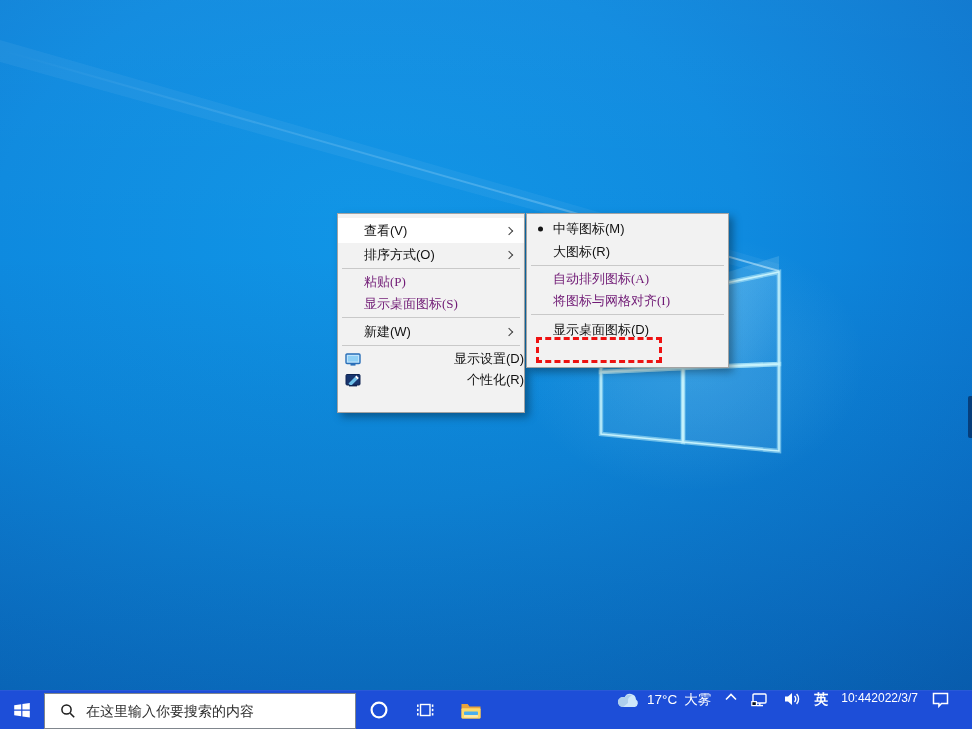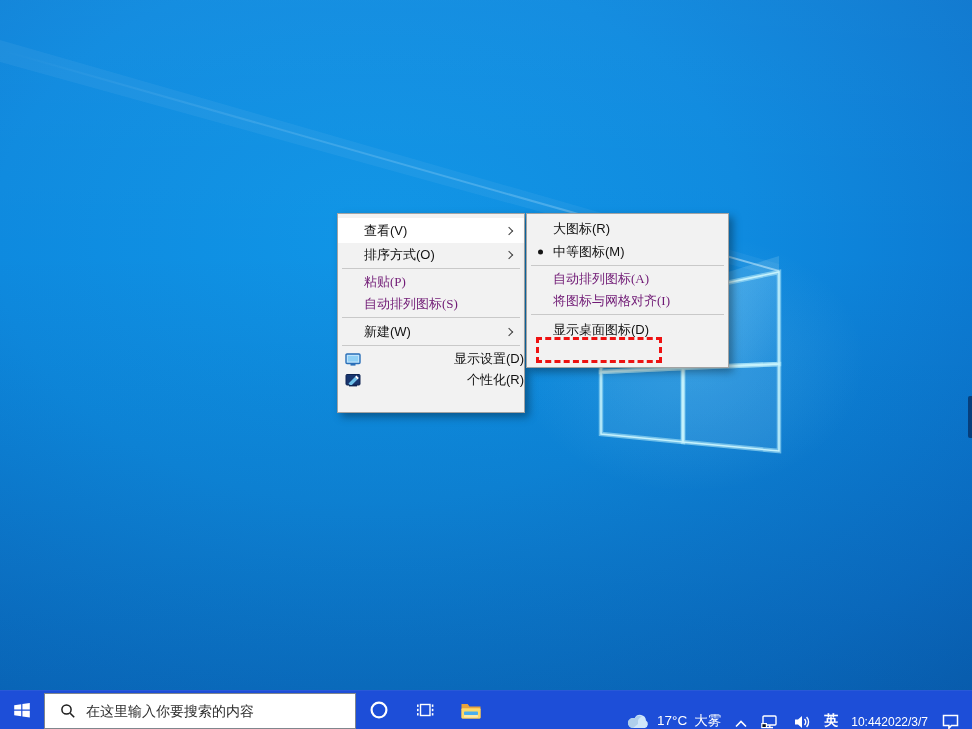--- a/index.html
+++ b/index.html
@@ -48,21 +48,21 @@
     display:flex; align-items:center; z-index:50; color:#fff; }
   .tb-btn { height:39px; display:flex; align-items:center; justify-content:center; cursor:pointer; }
   #start-button { width:44px; }
   #search-box { width:312px; height:36px; margin-top:1px; background:#ffffff;
     border:1px solid #80868d; display:flex; align-items:center; }
   #search-box svg { margin:0 10px 0 15px; flex:0 0 auto; }
   #search-input { border:none; outline:none; background:transparent; width:230px;
     font-size:14px; color:#222; font-family:inherit; }
   #search-input::placeholder { color:#2e2e2e; opacity:1; }
   #cortana-button,#taskview-button,#explorer-button { width:46px; }
-  #tray { margin-left:auto; display:flex; align-items:flex-end; gap:13px; padding-right:12px; height:39px; }
+  #tray { margin-left:auto; display:flex; align-items:flex-start; gap:13px; padding-right:22px; height:39px; }
   .tray-item { display:flex; align-items:center; cursor:pointer; }
   #weather-item { gap:7px; font-size:13.5px; }
   #ime-indicator { font-size:14px; font-weight:bold; }
   #clock-item { flex-direction:row; align-items:center; justify-content:center;
     font-size:12px; line-height:15px; }
 </style>
 </head>
 <body>
 
 <div id="stage">
@@ -116,21 +116,21 @@
       <span>排序方式(O)</span>
       <i class="chev"></i>
     </div>
     <div class="menu-sep">
         <i></i>
       </div>
     <div class="menu-row h22 disabled">
       <span>粘贴(P)</span>
     </div>
     <div class="menu-row h22 disabled">
-      <span>自动排列图标(S)</span>
+      <span>显示桌面图标(S)</span>
     </div>
     <div class="menu-sep">
         <i></i>
       </div>
     <div class="menu-row">
       <span>新建(W)</span>
       <i class="chev"></i>
     </div>
     <div class="menu-sep">
         <i></i>
@@ -149,25 +149,25 @@
         <path d="M3.5 11.5 L10 5 l2.4 2.4 -6.5 6.5 z" fill="#6fc1ea"></path>
         <path d="M10 5 l1.4 -1.4 2.4 2.4 -1.4 1.4 z" fill="#ffffff"></path>
         <rect x="4" y="13" width="8" height="1.4" fill="#0e2350"></rect>
       </svg>
       <span>个性化(R)</span>
     </div>
   </div>
 
   <div id="view-menu" class="menu">
     <div class="menu-row">
-      <span>大图标(R)</span>
-    </div>
-    <div class="menu-row">
       <i class="bullet"></i>
       <span>中等图标(M)</span>
+    </div>
+    <div class="menu-row">
+      <span>大图标(R)</span>
     </div>
     <div class="menu-sep">
         <i></i>
       </div>
     <div class="menu-row h22 disabled">
       <span>自动排列图标(A)</span>
     </div>
     <div class="menu-row h22 disabled">
       <span>将图标与网格对齐(I)</span>
     </div>

